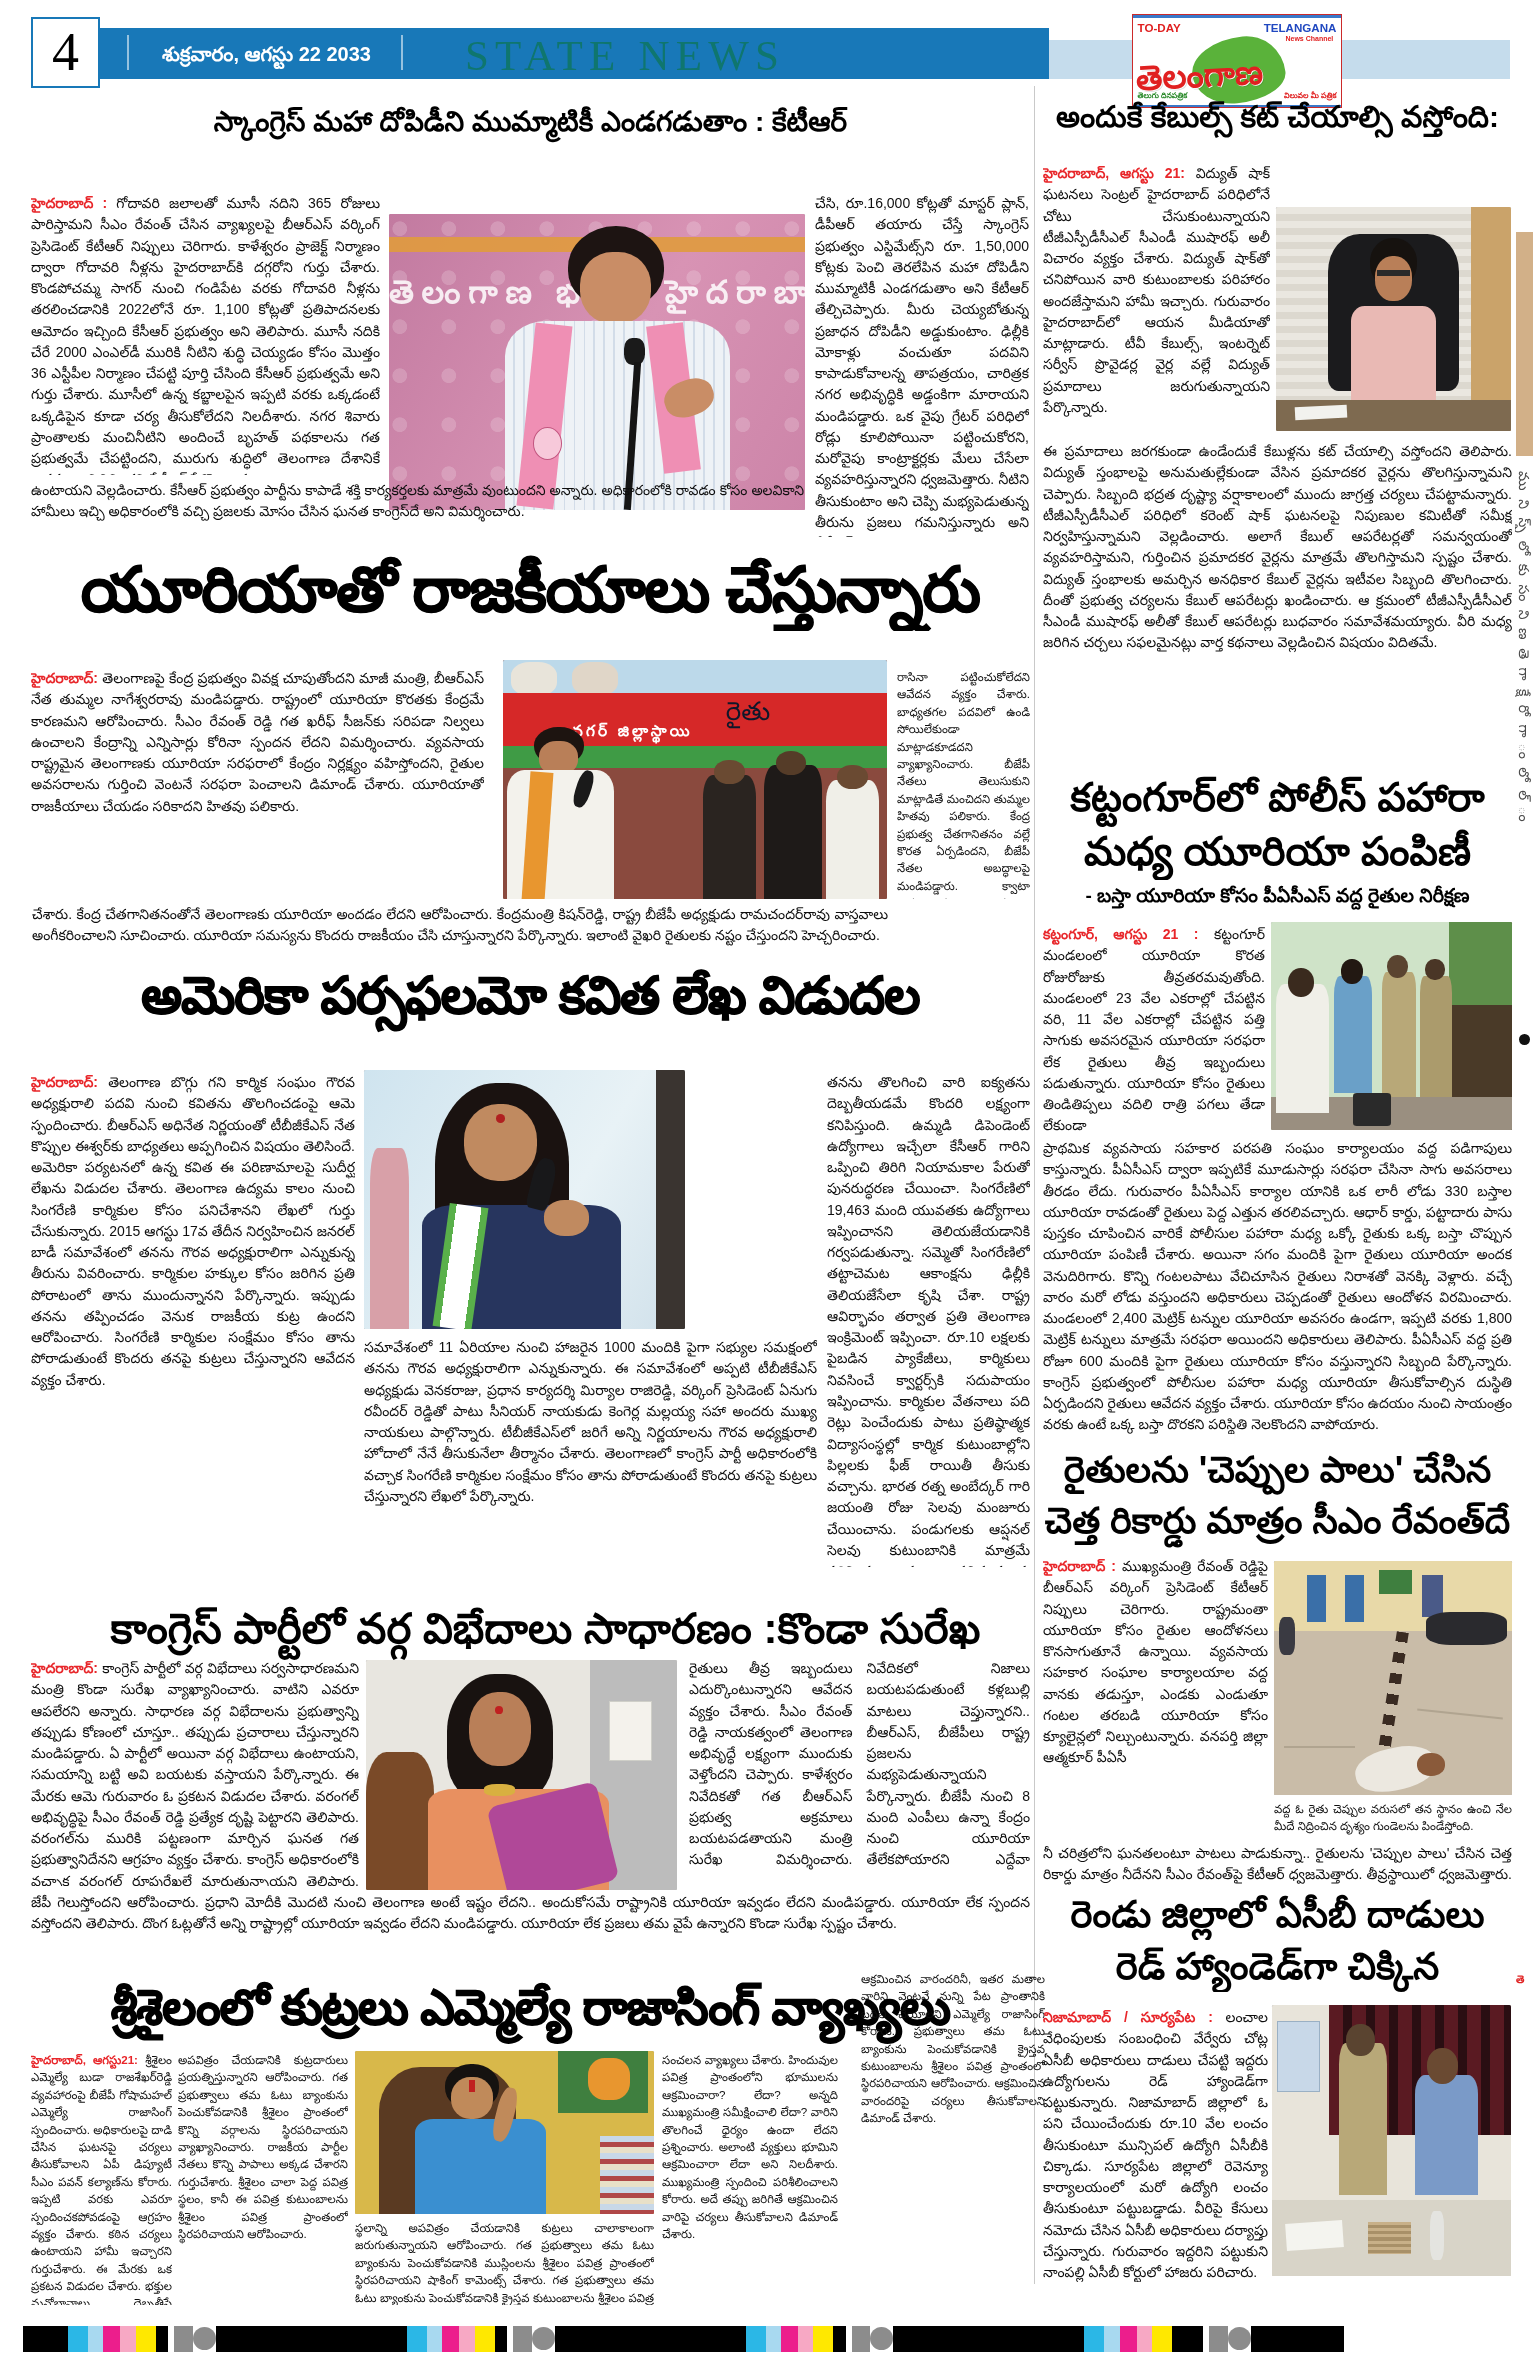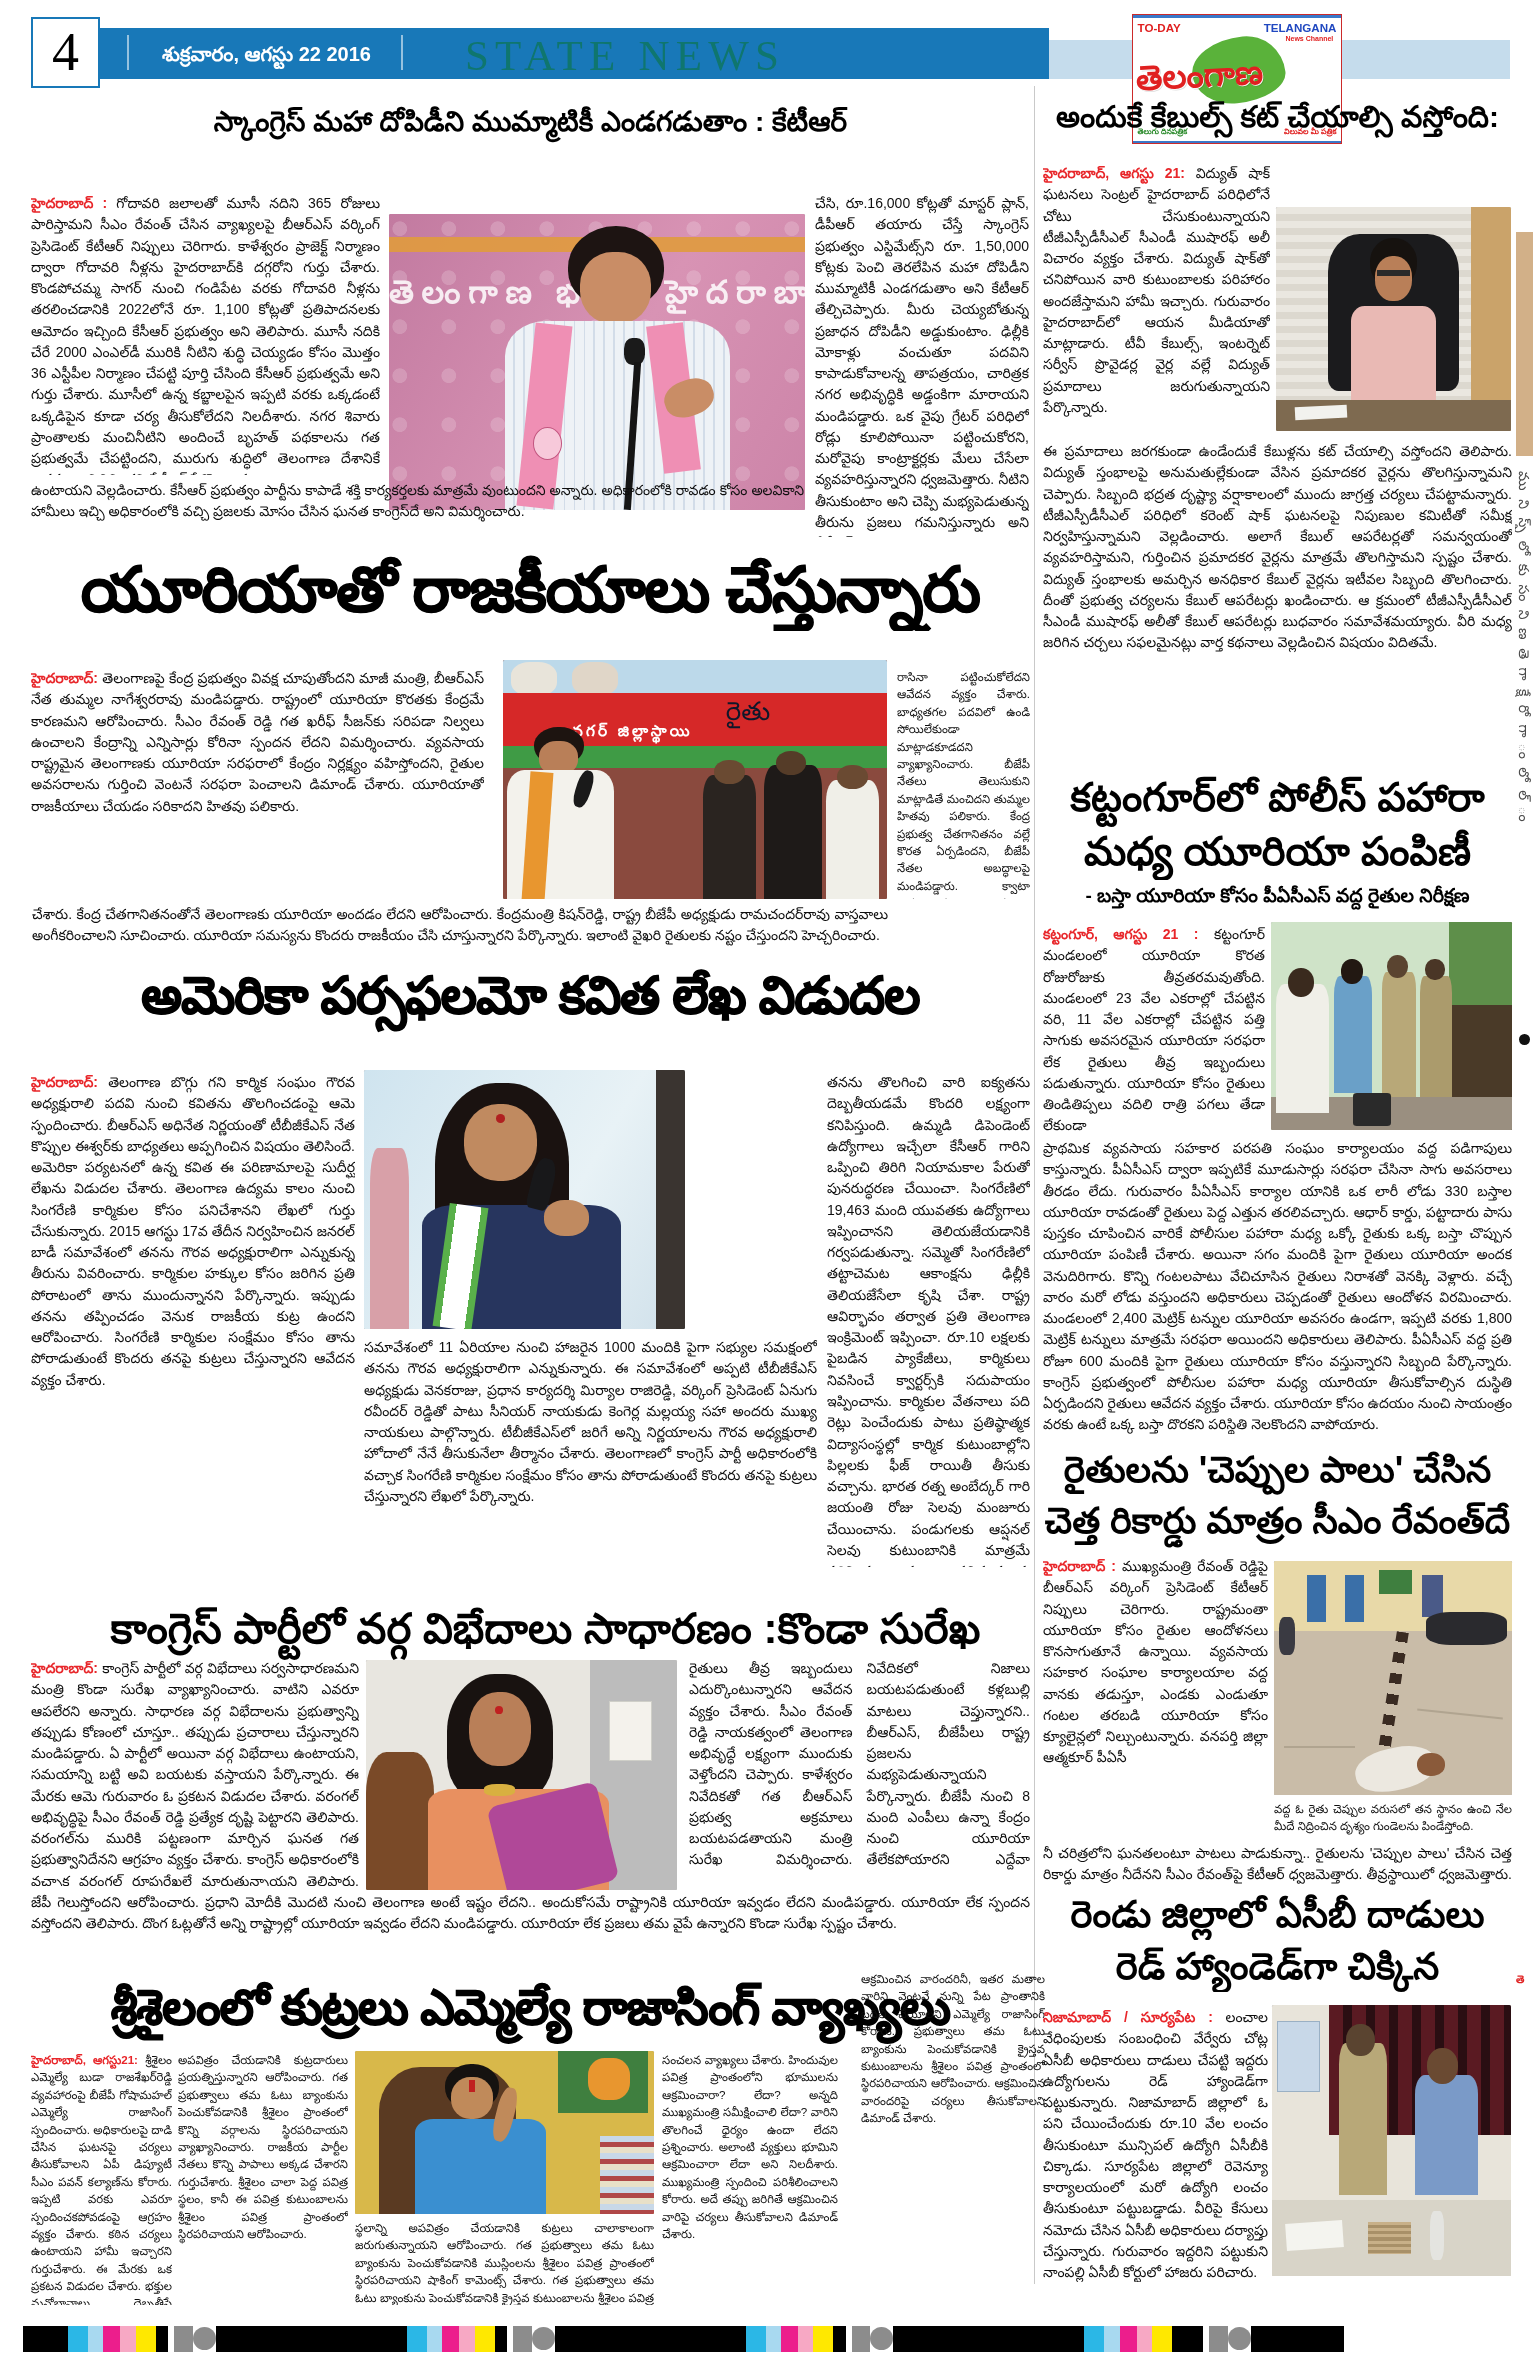--- a/index.html
+++ b/index.html
@@ -34,25 +34,25 @@
 <body>
 
 <div class="page">
 
   <div class="abs hdrlight" style="left:825px;top:40px;width:685px;height:39px;"></div>
   <div class="abs hdrbar" style="left:99px;top:28px;width:950px;height:51px;"></div>
   <div class="abs" style="left:31px;top:17px;width:69px;height:71px;background:#fff;border:2.3px solid #1878b8;box-sizing:border-box;text-align:center;">
     <div class="pgnum" style="font-size:54px;line-height:66px;">4</div>
   </div>
   <div class="abs vline" style="left:127px;top:35px;height:35px;"></div>
-  <div class="abs" style="left:143px;top:39px;width:247px;height:31px;color:#fff;font-weight:bold;font-size:20px;line-height:31px;text-align:center;">శుక్రవారం, ఆగస్టు 22  2016</div>
+  <div class="abs" style="left:143px;top:39px;width:247px;height:31px;color:#fff;font-weight:bold;font-size:20px;line-height:31px;text-align:center;">శుక్రవారం, ఆగస్టు 22  2033</div>
   <div class="abs vline" style="left:401px;top:35px;height:35px;"></div>
   <div class="abs statenews" style="left:432px;top:31px;width:386px;height:46px;font-size:43px;text-align:center;">STATE NEWS</div>
 
-  <div class="abs logo" style="left:1132px;top:14px;width:210px;height:130px;box-sizing:border-box;">
+  <div class="abs logo" style="left:1132px;top:14px;width:210px;height:94px;box-sizing:border-box;">
     <div class="abs" style="left:0;top:0;width:100%;height:3.1px;background:#3a78c8;"></div>
     <div class="abs" style="left:4.6px;top:6.2px;font-size:11.6px;font-weight:bold;color:#e02020;">TO-DAY</div>
     <div class="abs" style="right:4.6px;top:6.2px;font-size:11.6px;font-weight:bold;color:#2048c0;text-align:right;">TELANGANA</div>
     <div class="abs" style="right:7.7px;top:20px;font-size:7px;font-weight:bold;color:#e02020;text-align:right;">News Channel</div>
     <div class="abs" style="left:59px;top:21.6px;width:93px;height:66px;background:#5ab23a;border-radius:58% 42% 55% 45%/50% 60% 40% 50%;transform:rotate(-6deg);"></div>
     <div class="abs" style="left:3.1px;top:40px;width:201px;font-size:34px;font-weight:bold;color:#e02020;transform:rotate(-3deg);text-shadow:0.8px 0.8px 0 #fff,1.5px 1.5px 0 #00000022;font-family:'Liberation Serif','DejaVu Serif',serif;">తెలంగాణ</div>
     <div class="abs" style="left:4.6px;bottom:4.6px;font-size:7.7px;font-weight:bold;color:#2a8a2a;">తెలుగు దినపత్రిక</div>
     <div class="abs" style="right:4.6px;bottom:4.6px;font-size:7.7px;font-weight:bold;color:#e02020;">విలువల మీ పత్రిక</div>
     <div class="abs" style="left:0;bottom:0;width:100%;height:2.3px;background:#3a78c8;"></div>
   </div>

